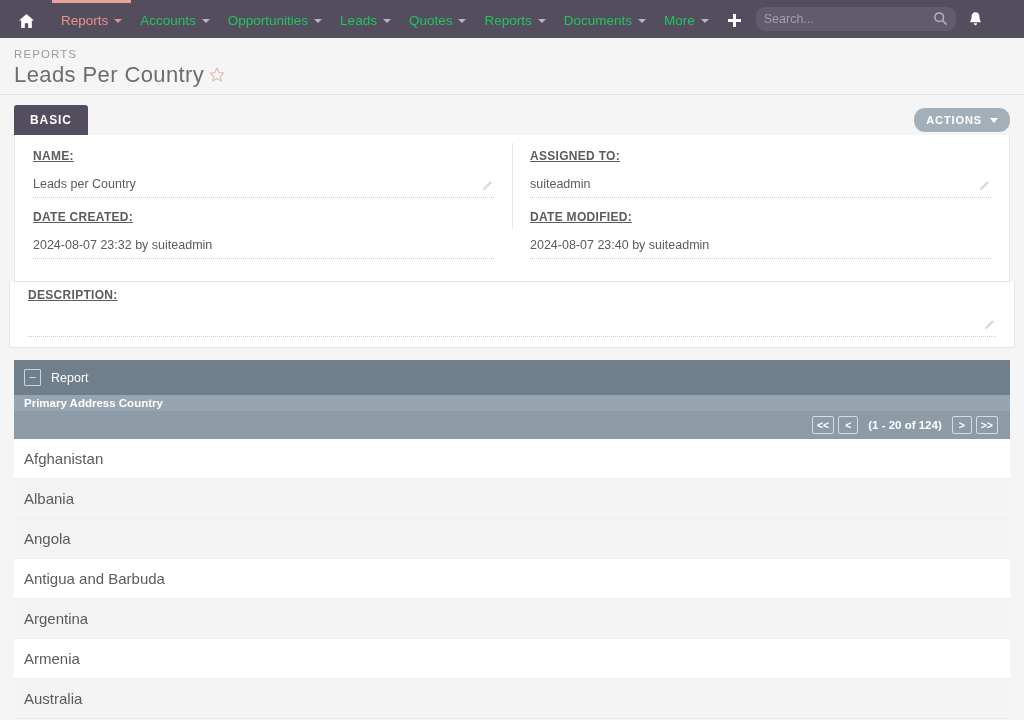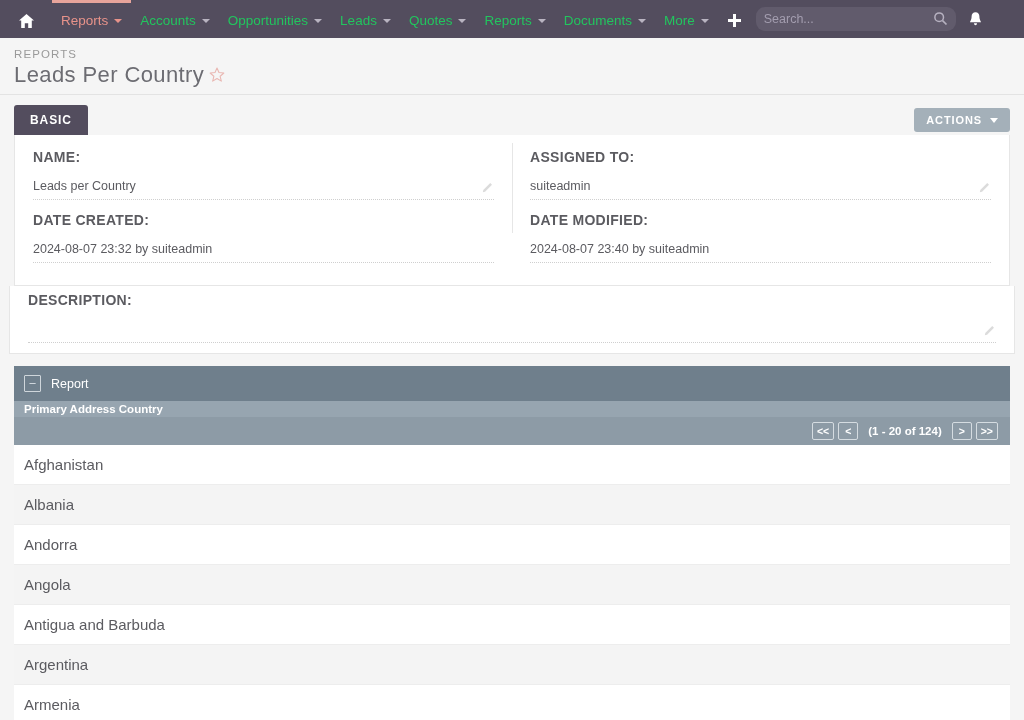--- a/index.html
+++ b/index.html
@@ -139,21 +139,21 @@
     padding: 8px 16px;
     border-radius: 3px 3px 0 0;
   }
   .actions-btn {
     background: #a4b0b9;
     color: #fff;
     font-size: 11px;
     font-weight: bold;
     letter-spacing: 0.9px;
     padding: 6px 12px;
-    border-radius: 3px;
+    border-radius: 11px;
     display: flex;
     align-items: center;
     cursor: pointer;
   }
   .actions-btn .caret {
     margin-left: 8px;
     width: 0; height: 0;
     border-left: 4px solid transparent;
     border-right: 4px solid transparent;
     border-top: 5px solid #fff;
@@ -177,26 +177,27 @@
   .col-divider {
     position: absolute;
     left: 50%;
     top: 8px;
     bottom: 52px;
     width: 1px;
     background: #e6e6e6;
   }
   .field { margin-bottom: 12px; }
   .field-label {
-    font-size: 14px;
+    font-size: 12px;
     font-weight: bold;
     color: #5b5b60;
     letter-spacing: 0.3px;
     text-transform: uppercase;
     margin-bottom: 10px;
+    text-decoration: underline;
   }
   .field-value-row {
     display: flex;
     align-items: flex-end;
     justify-content: space-between;
     border-bottom: 1px dotted #cfcfcf;
     padding-bottom: 6px;
     min-height: 18px;
   }
   .field-value {
@@ -431,20 +432,19 @@
   <div class="report-pager">
     <span class="pg-btn">&lt;&lt;</span>
     <span class="pg-btn">&lt;</span>
     <span class="pg-count">(1 - 20 of 124)</span>
     <span class="pg-btn">&gt;</span>
     <span class="pg-btn">&gt;&gt;</span>
   </div>
   <div class="report-rows" id="report-rows">
       <div class="report-row">Afghanistan</div>
       <div class="report-row alt">Albania</div>
-      <div class="report-row">Andorra</div>
       <div class="report-row alt">Angola</div>
       <div class="report-row">Antigua and Barbuda</div>
       <div class="report-row alt">Argentina</div>
       <div class="report-row">Armenia</div>
       <div class="report-row alt">Australia</div>
     </div>
 </div>
 
 </body></html>

